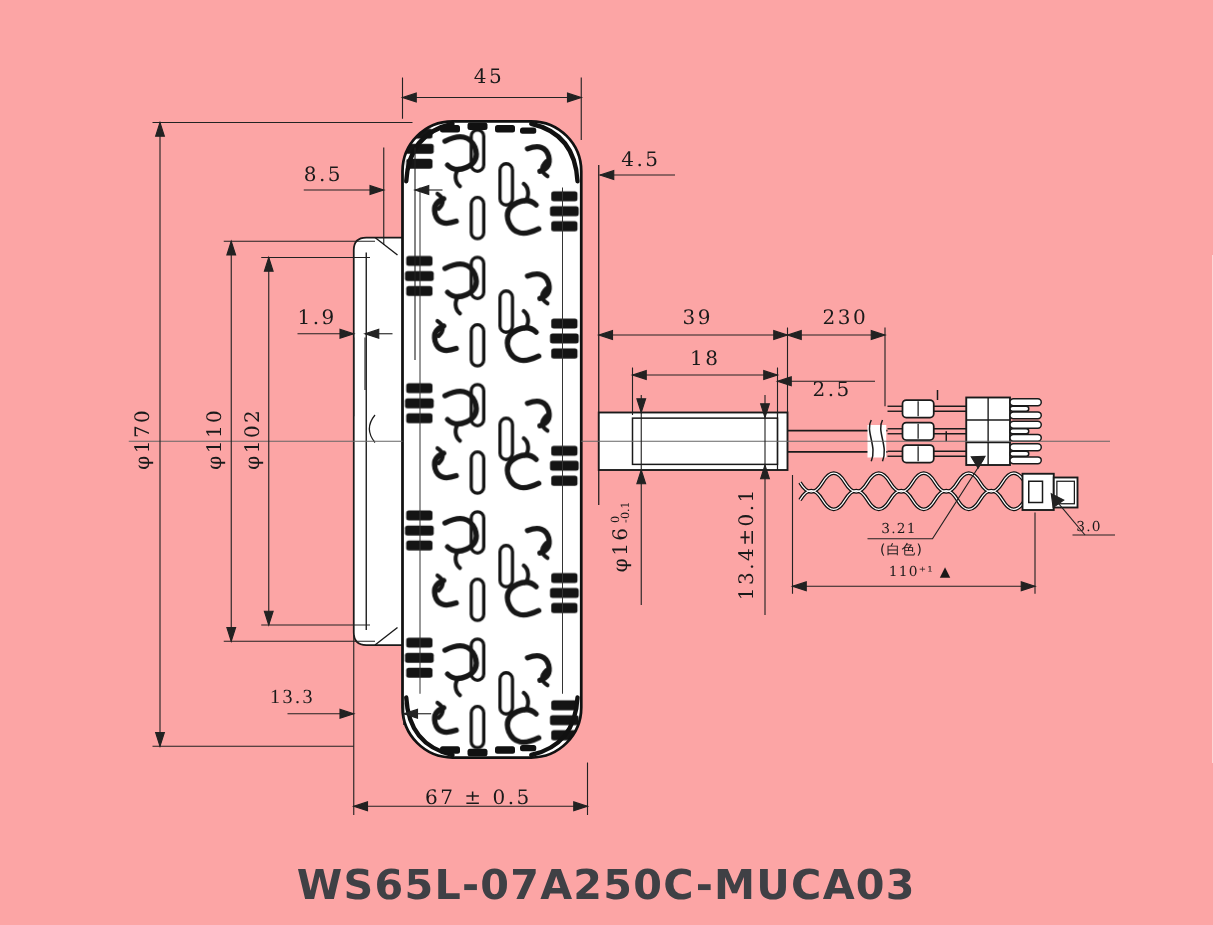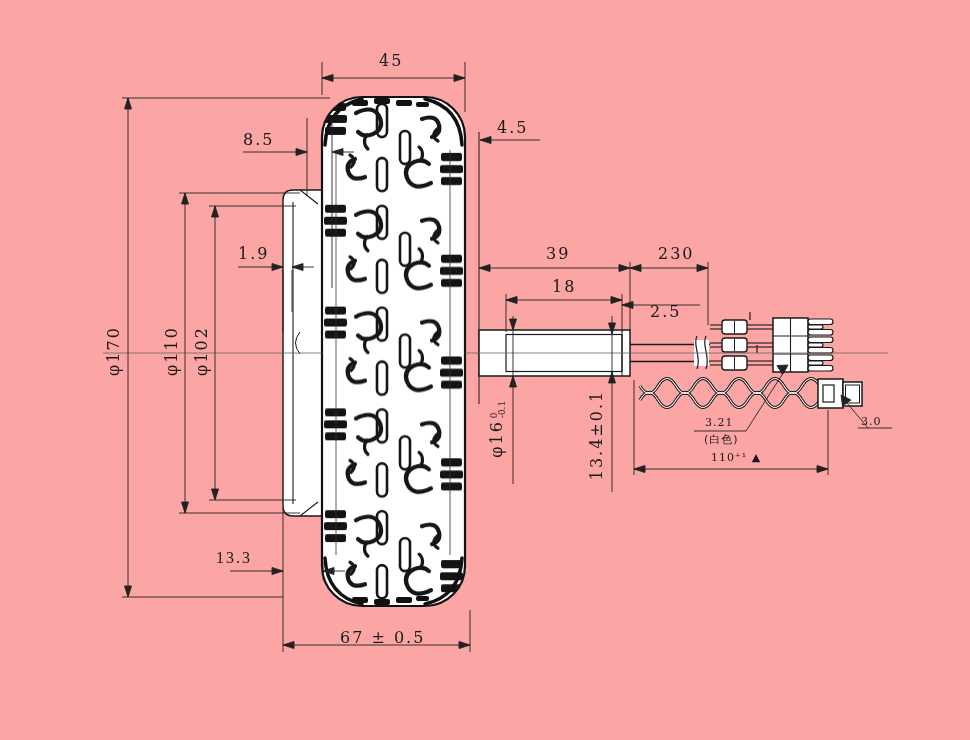--- a/index.html
+++ b/index.html
@@ -306,14 +306,15 @@
 <div class="dim" style="left:650px;top:304px;text-align:right;">2.5</div>
 <div class="dim vert" style="left:452px;top:421px;width:90px;"><span>φ16</span><span class="tolstack"><span>0</span><span>-0.1</span></span></div>
 <div class="dim vert" style="left:542px;top:427px;width:110px;">13.4±0.1</div>
 <div class="dim" style="left:216px;top:550px;font-family:Liberation Serif, serif;">13.3</div>
 <div class="dim" style="left:340px;top:619px;margin-top:11px;">67 ± 0.5</div>
 <div class="dim-sm" style="left:695px;top:417px;margin-left:10px;">3.21</div>
 <div class="dim-sm cjk" style="left:704px;top:434px;">(白色)</div>
 <div class="dim-sm" style="left:711px;top:452px;">110⁺¹ ▲</div>
 <div class="dim-sm" style="left:861px;top:416px;">3.0</div>
 
+<div id="title">WS65L-07A250C-MUCA03</div>
 
 </div>
 
 </body></html>

